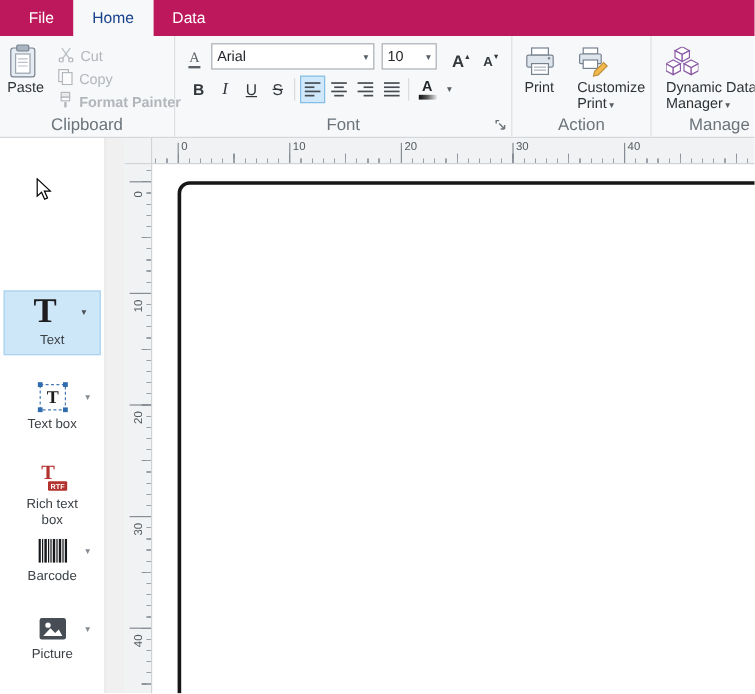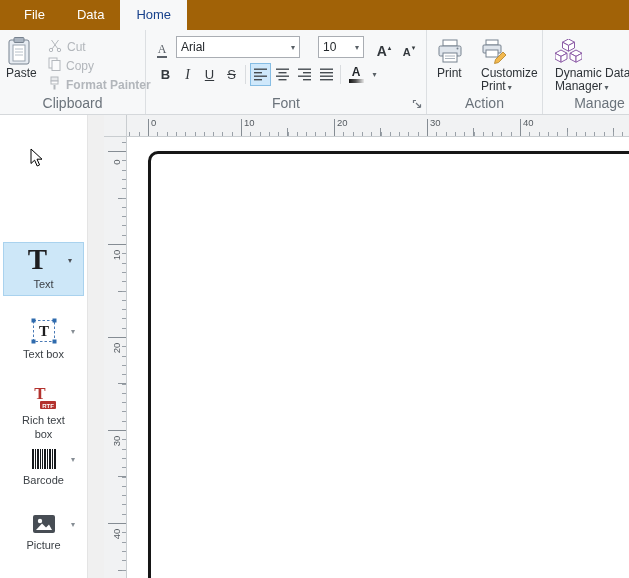--- a/index.html
+++ b/index.html
@@ -1,20 +1,20 @@
 <!DOCTYPE html>
 <html><head>
 <meta charset="utf-8">
 <style>
   html,body{margin:0;padding:0;background:#fff;}
   #app{position:relative;width:629px;height:578px;overflow:hidden;background:#fff;
        font-family:"Liberation Sans",sans-serif;color:#2d3237;}
 
   
-  .menubar{position:absolute;top:0;left:0;width:100%;height:30px;background:#a16207;
+  .menubar{position:absolute;top:0;left:0;width:100%;height:30px;background:#be185d;
            display:flex;align-items:stretch;padding-left:8px;box-sizing:border-box;}
   .tab{color:#fff;font-size:13px;line-height:30px;padding:0 16px;white-space:nowrap;}
   .tab.active{background:#f7f8f9;color:#17418c;}
 
   
   .ribbon{position:absolute;top:30px;left:0;width:100%;height:85px;background:#f7f8f9;
           border-bottom:1px solid #d5d8db;box-sizing:border-box;overflow:hidden;}
   .rgroup{position:absolute;top:0;height:84px;box-sizing:border-box;}
   .rgroup.sep{border-right:1px solid #dcdfe2;}
   .gtitle{position:absolute;bottom:3px;left:0;width:100%;text-align:center;font-size:14px;color:#6b737b;}
@@ -94,22 +94,22 @@
 
   .cursor{position:absolute;left:30px;top:148px;z-index:50;}
 </style>
 </head>
 <body>
 
 <div id="app">
 
   <div class="menubar">
     <div class="tab">File</div>
+    <div class="tab active">Home</div>
     <div class="tab">Data</div>
-    <div class="tab active">Home</div>
   </div>
 
   <div class="ribbon">
 
     <div class="rgroup sep" style="left:0;width:146px;">
       <div class="bigbtn" style="left:6px;width:40px;">
         <span class="bicon">
           <svg width="26" height="30" viewBox="0 0 26 30">
             <rect x="3" y="4" width="20" height="24" rx="2" fill="#e7ecf2" stroke="#77828f"></rect>
             <rect x="8" y="1.5" width="10" height="5" rx="1" fill="#aab4c0" stroke="#77828f"></rect>
@@ -151,21 +151,21 @@
         </span>
         <span>Format Painter</span>
       </div>
       <div class="gtitle">Clipboard</div>
     </div>
 
     <div class="rgroup sep" style="left:146px;width:281px;">
       <div style="position:absolute;left:8px;top:9px;width:16px;text-align:center;">
         <span style="font-family:'Liberation Serif',serif;font-size:12px;color:#5a6068;border-bottom:2px solid #5a6068;padding:0 1px;">A</span>
       </div>
-      <div class="combo" style="left:30px;top:6px;width:124px;height:22px;">
+      <div class="combo" style="left:30px;top:6px;width:136px;height:22px;">
         <span class="ctext">Arial</span>
         <span class="carrow">▾</span>
       </div>
       <div class="combo" style="left:172px;top:6px;width:46px;height:22px;">
         <span class="ctext">10</span>
         <span class="carrow">▾</span>
       </div>
       <div class="afbtn" style="left:226px;width:24px;">
         <span class="al">A</span>
         <span class="ac">▴</span>

